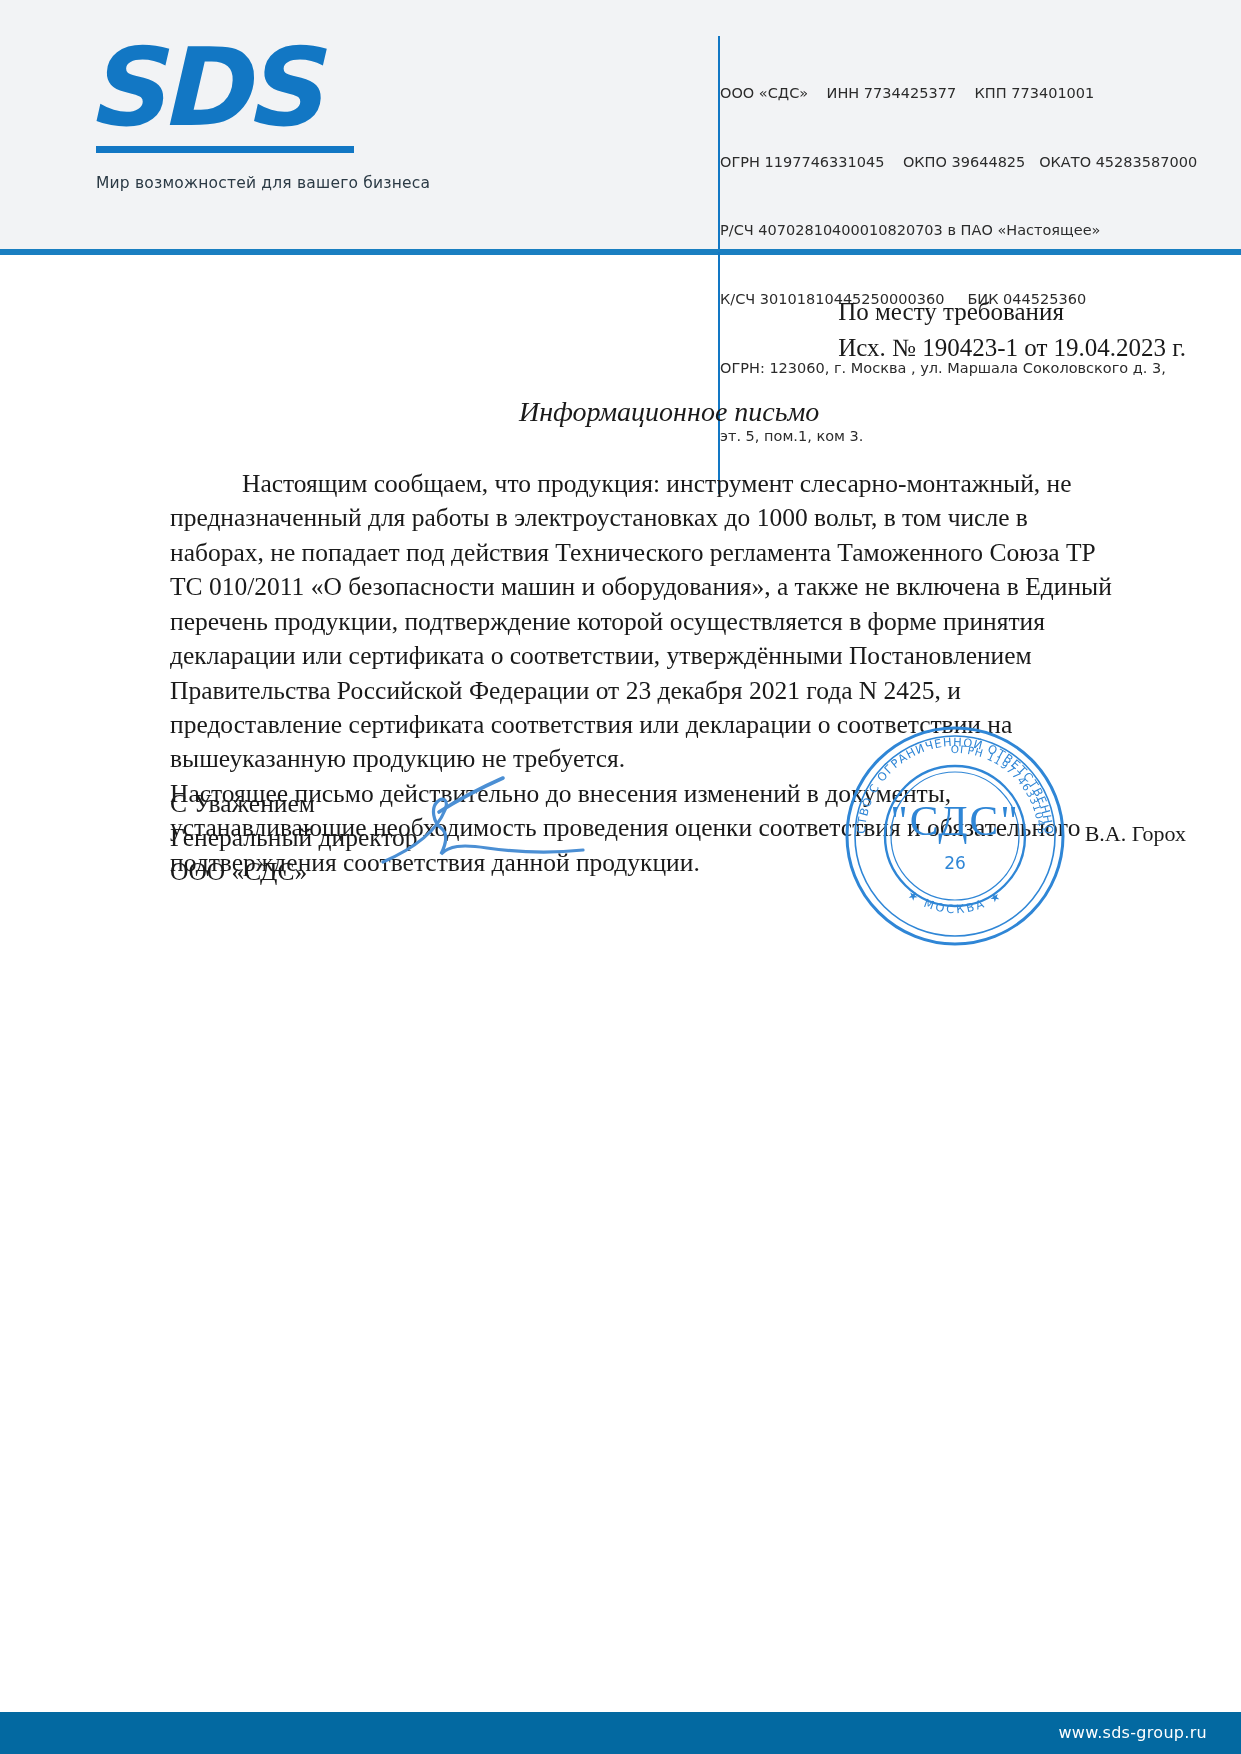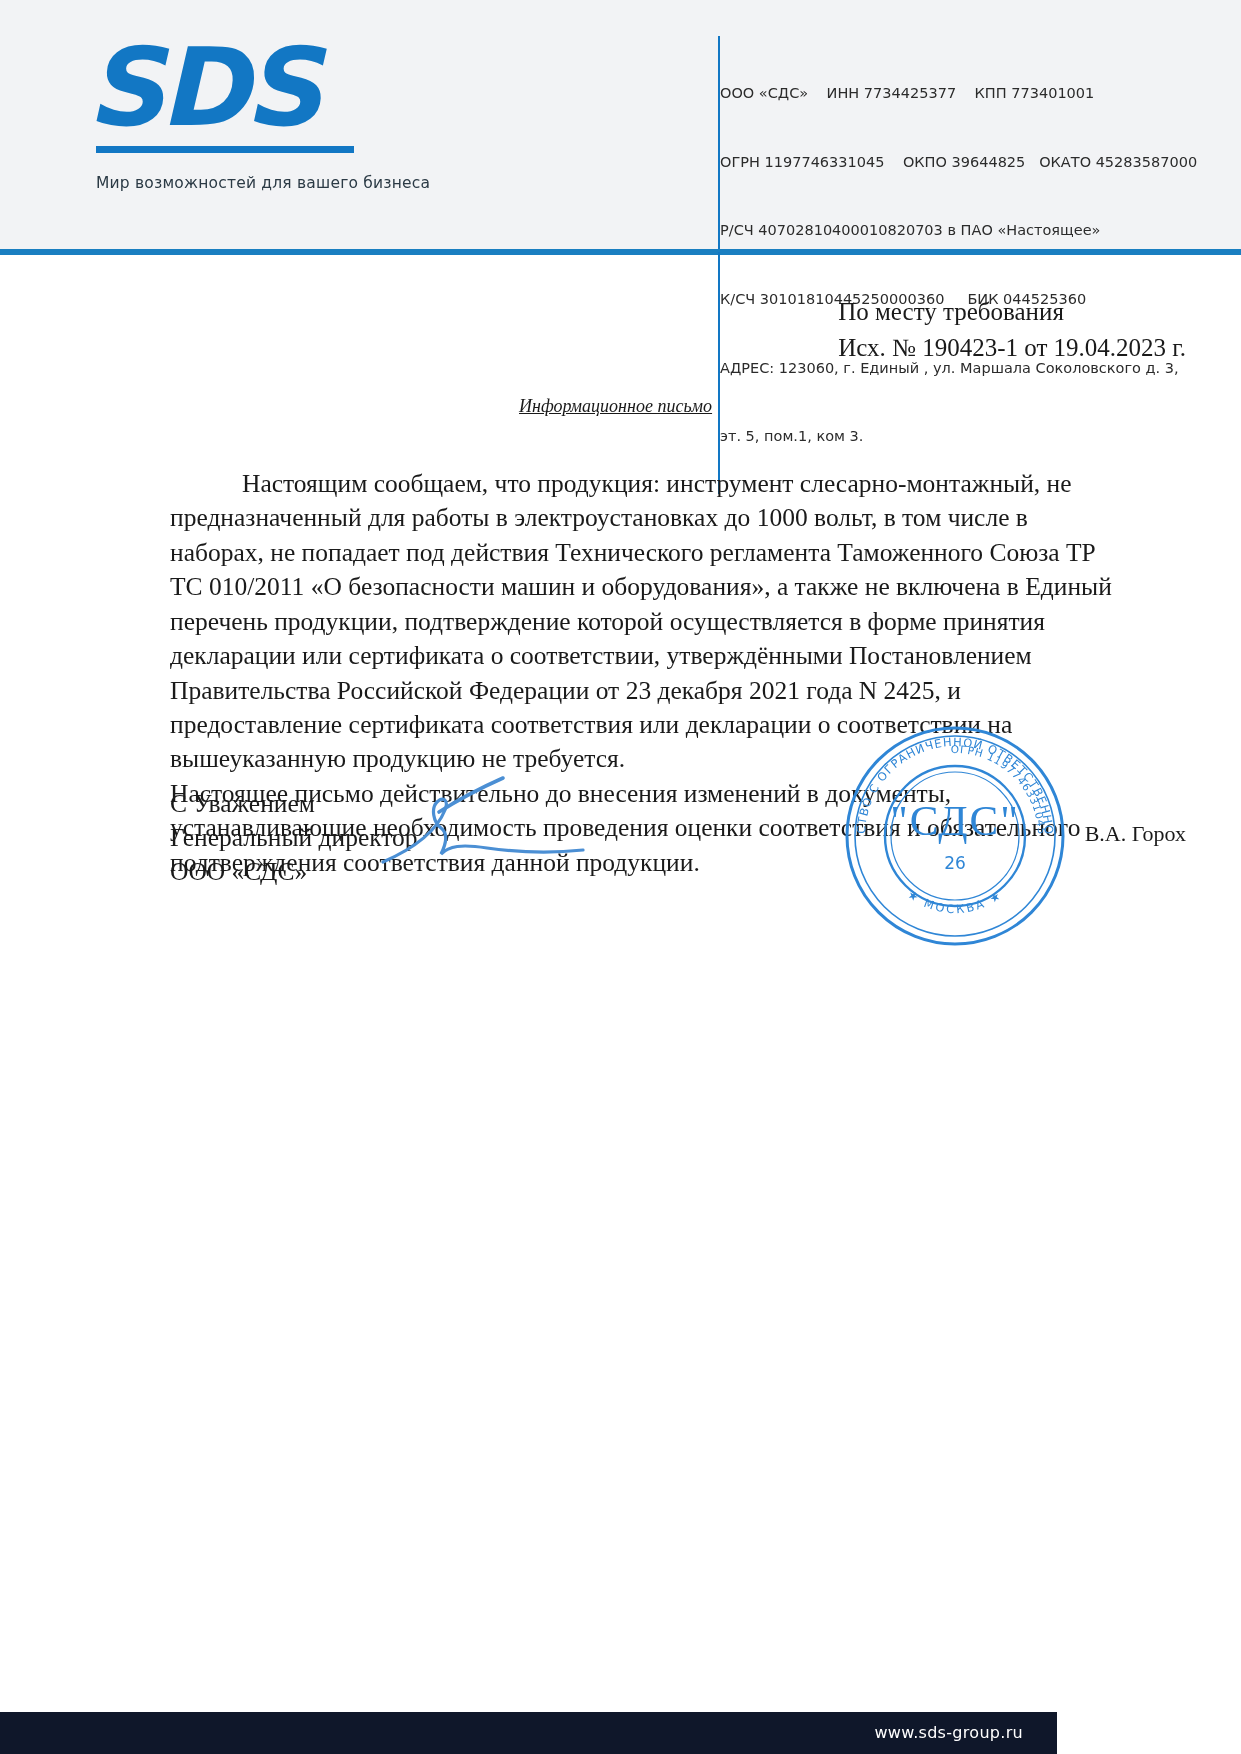--- a/index.html
+++ b/index.html
@@ -96,23 +96,22 @@
     right: 55px;
     top: 39px;
     text-align: left;
     font-size: 25px;
     line-height: 1.42;
   }
   .doc-title {
     position: absolute;
     left: 519px;
     top: 141px;
-    font-size: 18px;
+    font-size: 28px;
     font-style: italic;
-    text-decoration: underline;
   }
   .letter-body {
     position: absolute;
     left: 170px;
     top: 212px;
     width: 956px;
     font-size: 25.5px;
     line-height: 1.35;
     text-align: left;
   }
@@ -176,23 +175,23 @@
     font-size: 17px;
     color: #2f86d6;
     transform: translateY(2px);
   }
 
   
   .footer {
     position: absolute;
     left: 0;
     bottom: 0;
-    width: 1057px;
+    width: 1241px;
     height: 42px;
-    background: #0f172a;
+    background: #0369a1;
   }
   .footer-url {
     position: absolute;
     right: 34px;
     top: 11px;
     font-family: "DejaVu Sans", sans-serif;
     font-size: 16px;
     color: #ffffff;
     letter-spacing: 0.3px;
   }
@@ -206,21 +205,21 @@
     <div class="logo-mark">SDS</div>
     <div class="logo-underline"></div>
     <div class="logo-tagline">Мир возможностей для вашего бизнеса</div>
   </div>
 
   <div class="requisites">
     <div>ООО «СДС»    ИНН 7734425377    КПП 773401001</div>
     <div>ОГРН 1197746331045    ОКПО 39644825   ОКАТО 45283587000</div>
     <div>Р/СЧ 40702810400010820703 в ПАО «Настоящее»</div>
     <div>К/СЧ 30101810445250000360     БИК 044525360</div>
-    <div>АДРЕС: 123060, г. Единый , ул. Маршала Соколовского д. 3,</div>
+    <div>ОГРН: 123060, г. Москва , ул. Маршала Соколовского д. 3,</div>
     <div>эт. 5, пом.1, ком 3.</div>
   </div>
 
   <div class="header-rule"></div>
 </div>
 
 <div class="sheet">
 
   <div class="addressee">
     <div>По месту требования</div>

